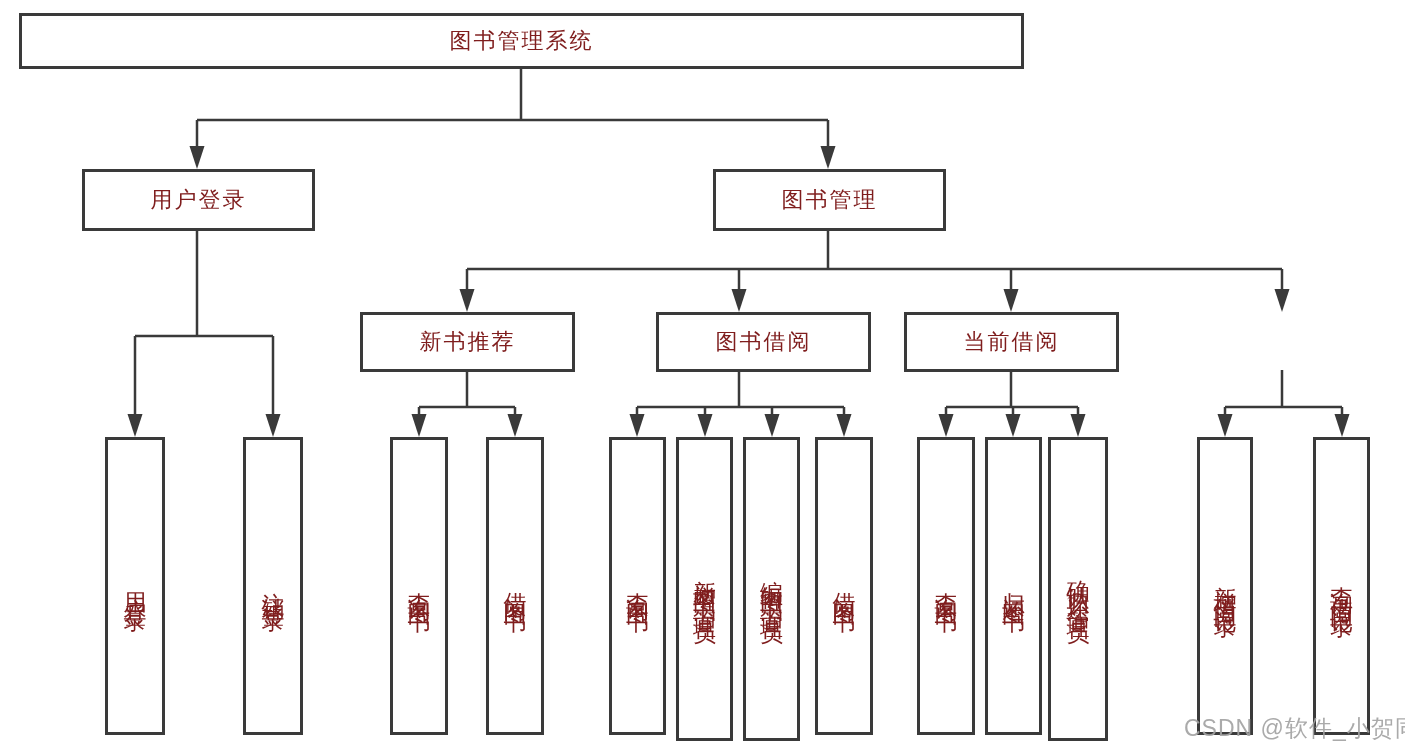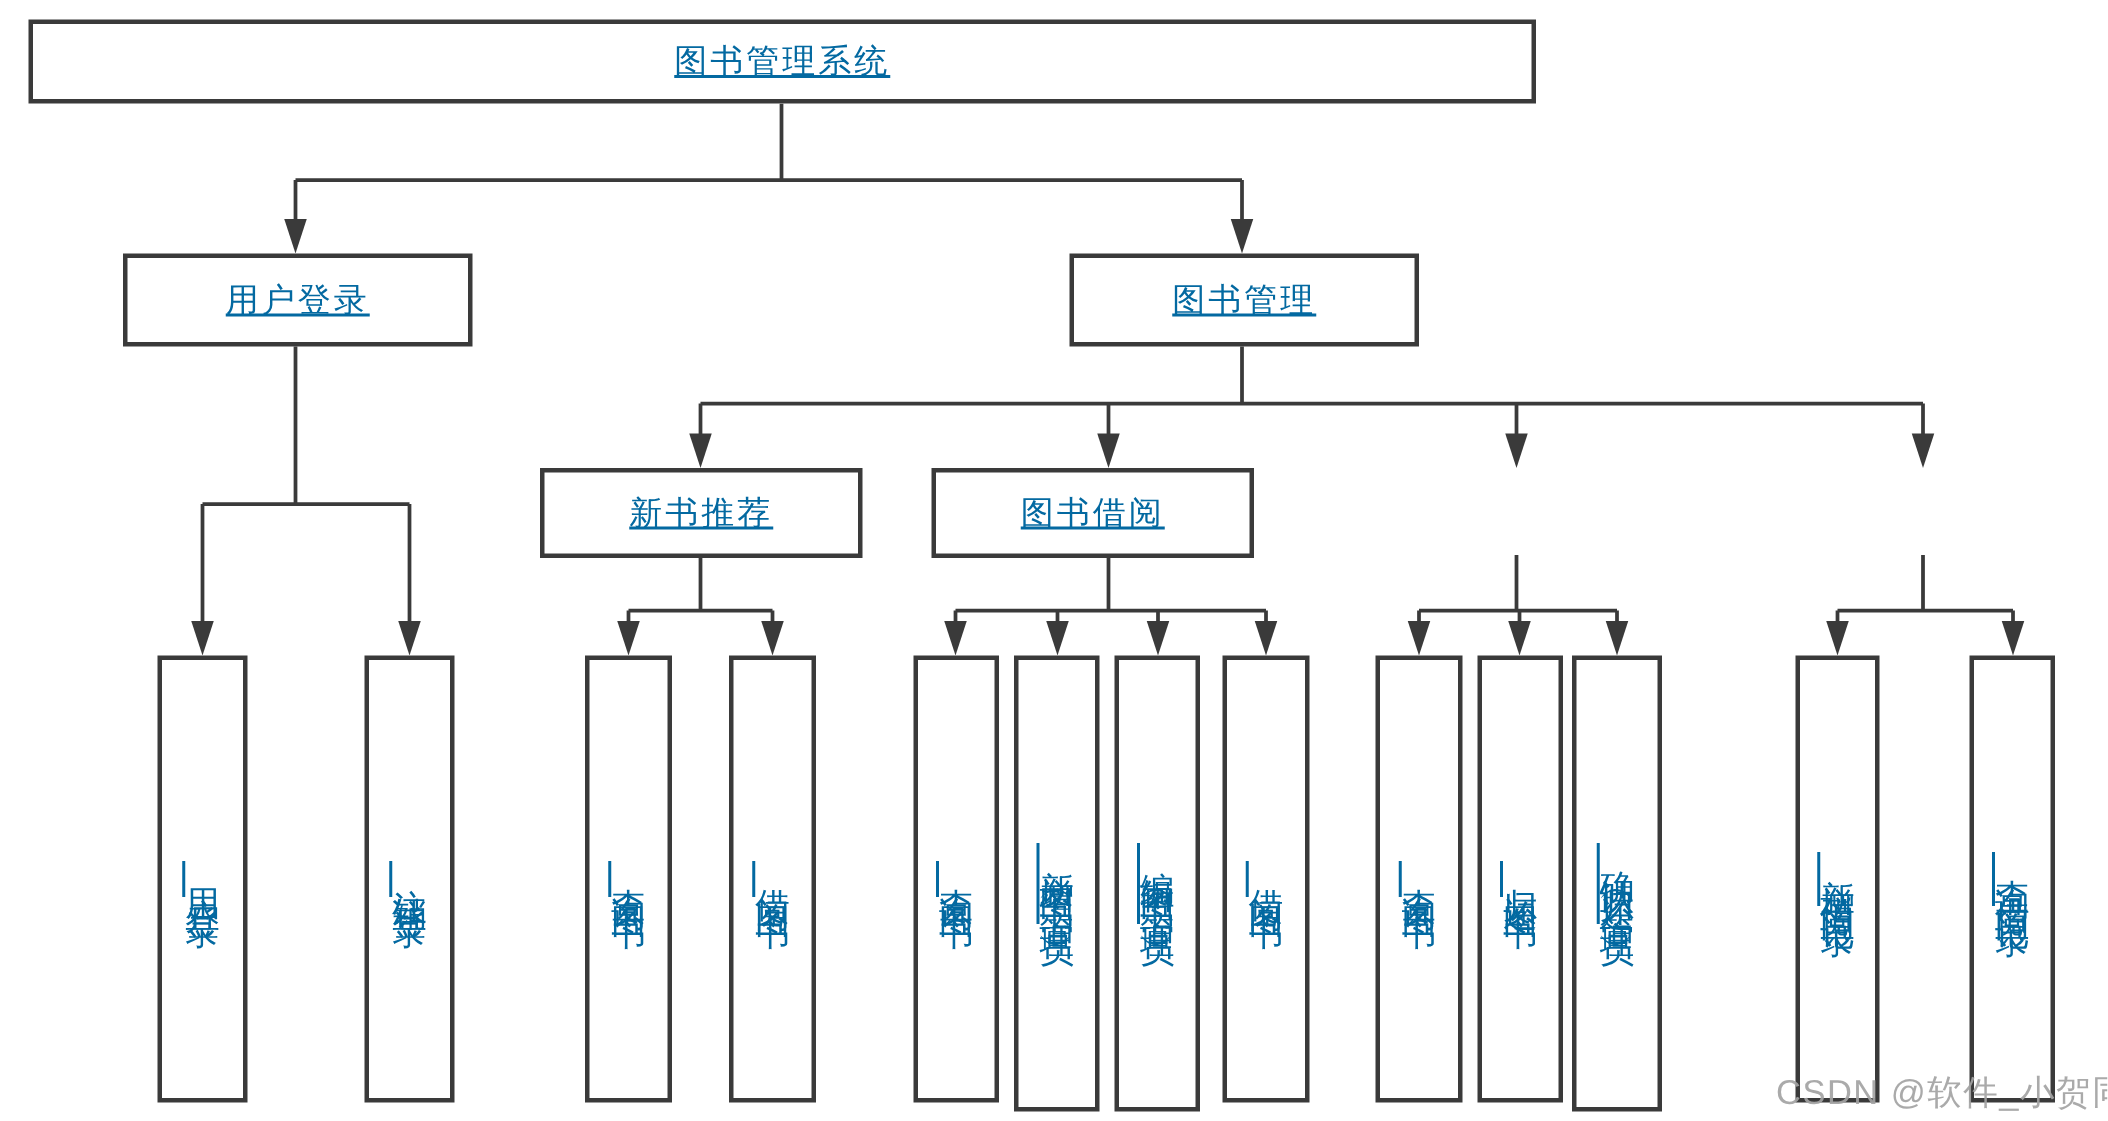--- a/index.html
+++ b/index.html
@@ -20,29 +20,28 @@
     left: 0; top: 0;
     width: 1405px;
     height: 747px;
     z-index: 1;
   }
   .box {
     position: absolute;
     box-sizing: border-box;
     background: #ffffff;
     border: 3px solid #3a3a3a;
-    color: #0369a1;
+    color: #7f1d1d;
     display: flex;
     align-items: center;
     justify-content: center;
     z-index: 2;
     letter-spacing: 2px;
     font-size: 22px;
     white-space: nowrap;
-    text-decoration: underline;
   }
   .leaf {
     writing-mode: vertical-rl;
     text-orientation: mixed;
     letter-spacing: 6px;
     font-size: 23px;
     white-space: normal;
     line-height: 1;
   }
   #watermark {
@@ -114,21 +113,22 @@
       <polygon points="1334.5,414 1349.5,414 1342,437"></polygon>
     </g>
   </svg>
 
   <div class="box" style="left:19px;top:13px;width:1005px;height:56px">图书管理系统</div>
 
   <div class="box" style="left:82px;top:169px;width:233px;height:62px">用户登录</div>
   <div class="box" style="left:360px;top:312px;width:215px;height:60px">新书推荐</div>
 
   <div class="box" style="left:713px;top:169px;width:233px;height:62px">图书管理</div>
-  <div class="box" style="left:621px;top:312px;width:215px;height:60px">图书借阅</div>
+  <div class="box" style="left:656px;top:312px;width:215px;height:60px">图书借阅</div>
+  <div class="box" style="left:904px;top:312px;width:215px;height:60px">当前借阅</div>
 
   <div class="box leaf" style="left:105px;top:437px;width:60px;height:298px">用户登录</div>
   <div class="box leaf" style="left:243px;top:437px;width:60px;height:298px">注销登录</div>
 
   <div class="box leaf" style="left:390px;top:437px;width:58px;height:298px">查询图书</div>
   <div class="box leaf" style="left:486px;top:437px;width:58px;height:298px">借阅图书</div>
 
   <div class="box leaf" style="left:609px;top:437px;width:57px;height:298px">查询图书</div>
   <div class="box leaf" style="left:676px;top:437px;width:57px;height:304px">新增图书（管理员）</div>
   <div class="box leaf" style="left:743px;top:437px;width:57px;height:304px">编辑图书（管理员）</div>

